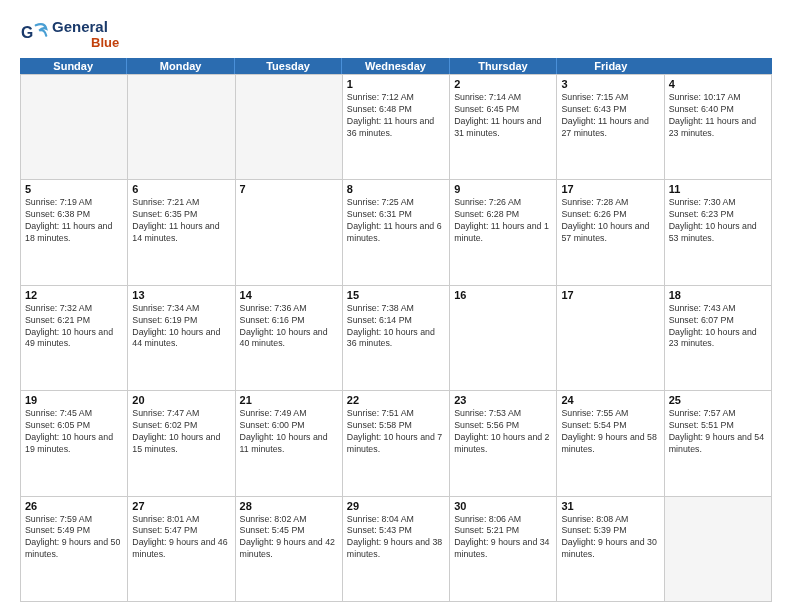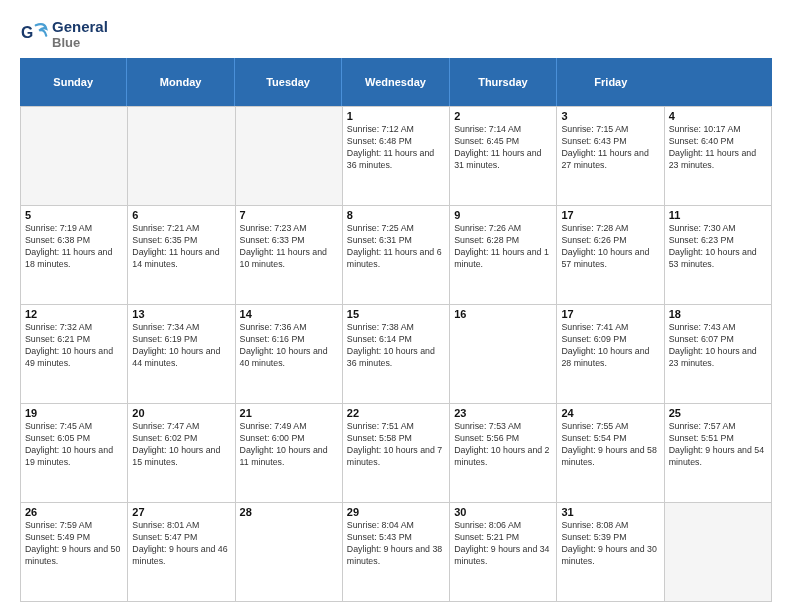--- a/index.html
+++ b/index.html
@@ -53,21 +53,21 @@
     .cal-header {
       display: grid;
       grid-template-columns: repeat(7, 1fr);
       background: #2b6cb0;
     }
     .cal-header-cell {
       color: #fff;
       font-size: 11px;
       font-weight: bold;
       text-align: center;
-      padding: 18px 2px;
+      padding: 2px 2px;
       border-right: 1px solid #4a90d9;
     }
     .cal-header-cell:last-child { border-right: none; }
     .cal-body {
       display: grid;
       grid-template-columns: repeat(7, 1fr);
       grid-template-rows: repeat(5, 1fr);
       flex: 1;
       border-left: 1px solid #ccc;
       border-top: 1px solid #ccc;
@@ -107,21 +107,21 @@
     <div class="logo">
       <svg class="logo-icon" viewBox="0 0 32 32">
         <rect x="0" y="0" width="32" height="32" fill="none"></rect>
 
         <text x="1" y="20" font-size="18" font-weight="bold" fill="#1a3a6b" font-family="Arial">G</text>
 
         <path d="M18 6 Q28 2 30 10 Q26 8 22 12 Q28 10 30 18" stroke="#4a9fd4" stroke-width="2.5" fill="none" stroke-linecap="round"></path>
       </svg>
       <div>
         <div style="font-size:15px;font-weight:bold;color:#1a3a6b;">General</div>
-        <div style="font-size:13px;font-weight:bold;color:#737373;">Blue</div>
+        <div style="font-size:13px;font-weight:bold;color:#c2410c;margin-left:39px;">Blue</div>
       </div>
     </div>
     <div class="title-block">
       <div class="month-title"></div>
       <div class="subtitle"></div>
     </div>
   </div>
 
   <div class="calendar">
     <div class="cal-header">
@@ -173,24 +173,20 @@
         </div>
         <div class="cal-cell">
           <div class="day-num">6</div>
           <div class="day-info">Sunrise: 7:21 AM
 Sunset: 6:35 PM
 Daylight: 11 hours
 and 14 minutes.</div>
         </div>
         <div class="cal-cell">
           <div class="day-num">7</div>
-          <div class="day-info">Sunrise: 7:23 AM
-Sunset: 6:33 PM
-Daylight: 11 hours
-and 10 minutes.</div>
         </div>
         <div class="cal-cell">
           <div class="day-num">8</div>
           <div class="day-info">Sunrise: 7:25 AM
 Sunset: 6:31 PM
 Daylight: 11 hours
 and 6 minutes.</div>
         </div>
         <div class="cal-cell">
           <div class="day-num">9</div>
@@ -239,24 +235,20 @@
           <div class="day-info">Sunrise: 7:38 AM
 Sunset: 6:14 PM
 Daylight: 10 hours
 and 36 minutes.</div>
         </div>
         <div class="cal-cell">
           <div class="day-num">16</div>
         </div>
         <div class="cal-cell">
           <div class="day-num">17</div>
-          <div class="day-info">Sunrise: 7:41 AM
-Sunset: 6:09 PM
-Daylight: 10 hours
-and 28 minutes.</div>
         </div>
         <div class="cal-cell">
           <div class="day-num">18</div>
           <div class="day-info">Sunrise: 7:43 AM
 Sunset: 6:07 PM
 Daylight: 10 hours
 and 23 minutes.</div>
         </div>
         <div class="cal-cell">
           <div class="day-num">19</div>
@@ -316,20 +308,24 @@
         </div>
         <div class="cal-cell">
           <div class="day-num">27</div>
           <div class="day-info">Sunrise: 8:01 AM
 Sunset: 5:47 PM
 Daylight: 9 hours
 and 46 minutes.</div>
         </div>
         <div class="cal-cell">
           <div class="day-num">28</div>
+          <div class="day-info">Sunrise: 8:02 AM
+Sunset: 5:45 PM
+Daylight: 9 hours
+and 42 minutes.</div>
         </div>
         <div class="cal-cell">
           <div class="day-num">29</div>
           <div class="day-info">Sunrise: 8:04 AM
 Sunset: 5:43 PM
 Daylight: 9 hours
 and 38 minutes.</div>
         </div>
         <div class="cal-cell">
           <div class="day-num">30</div>

